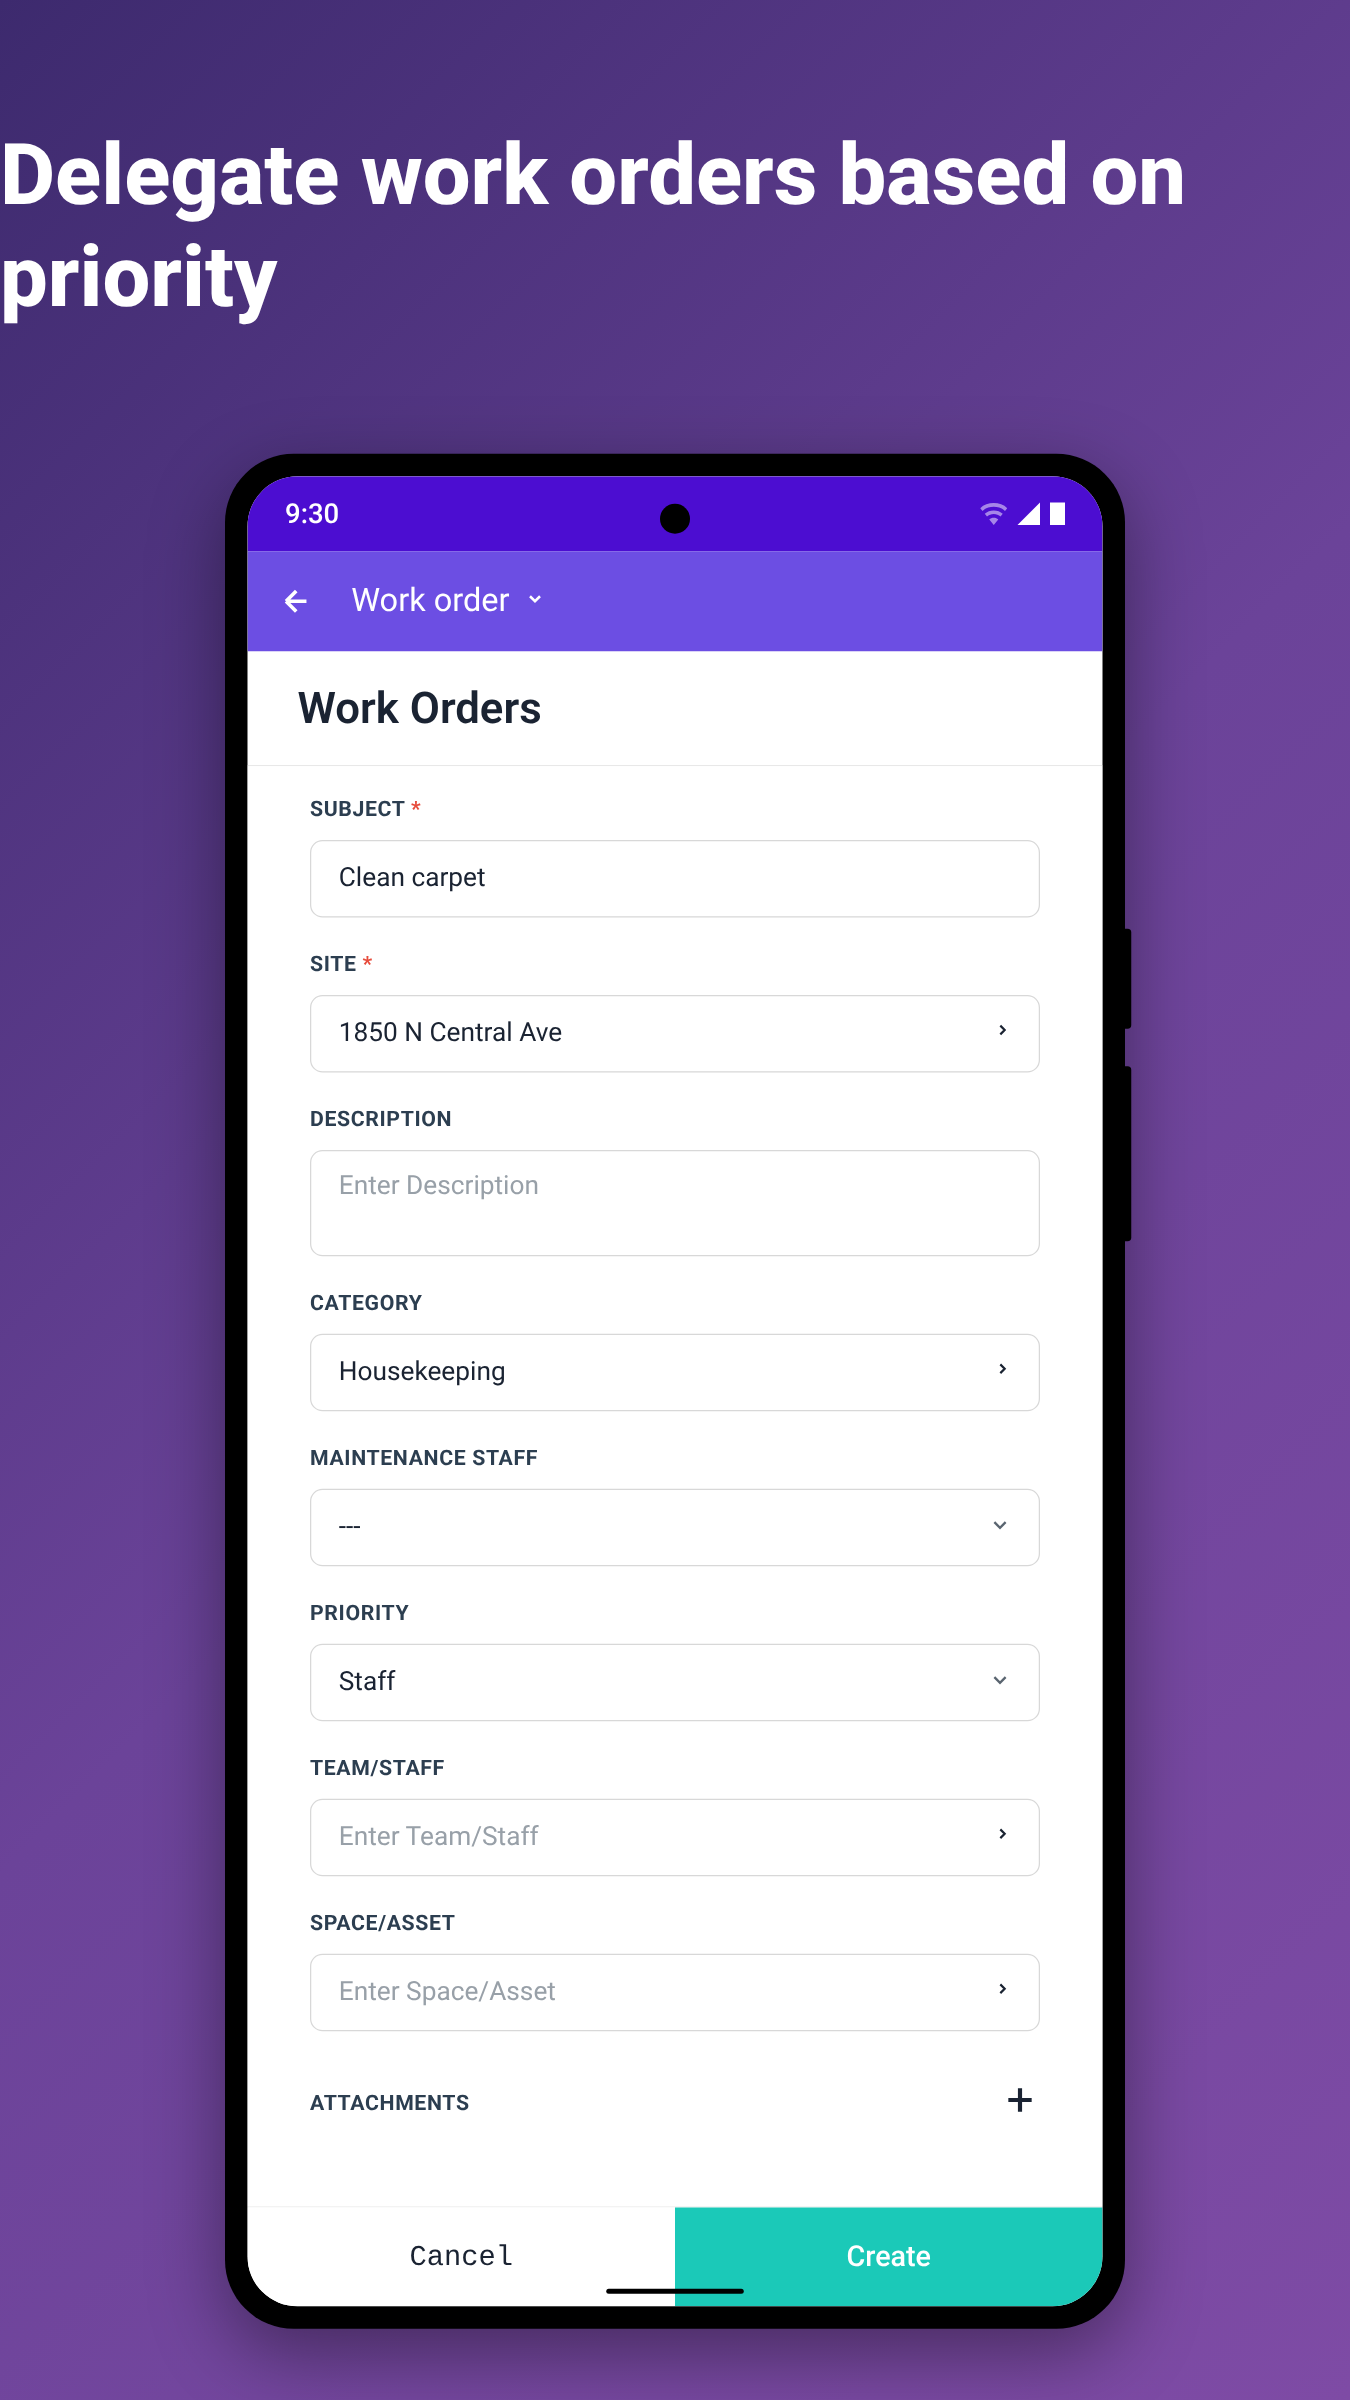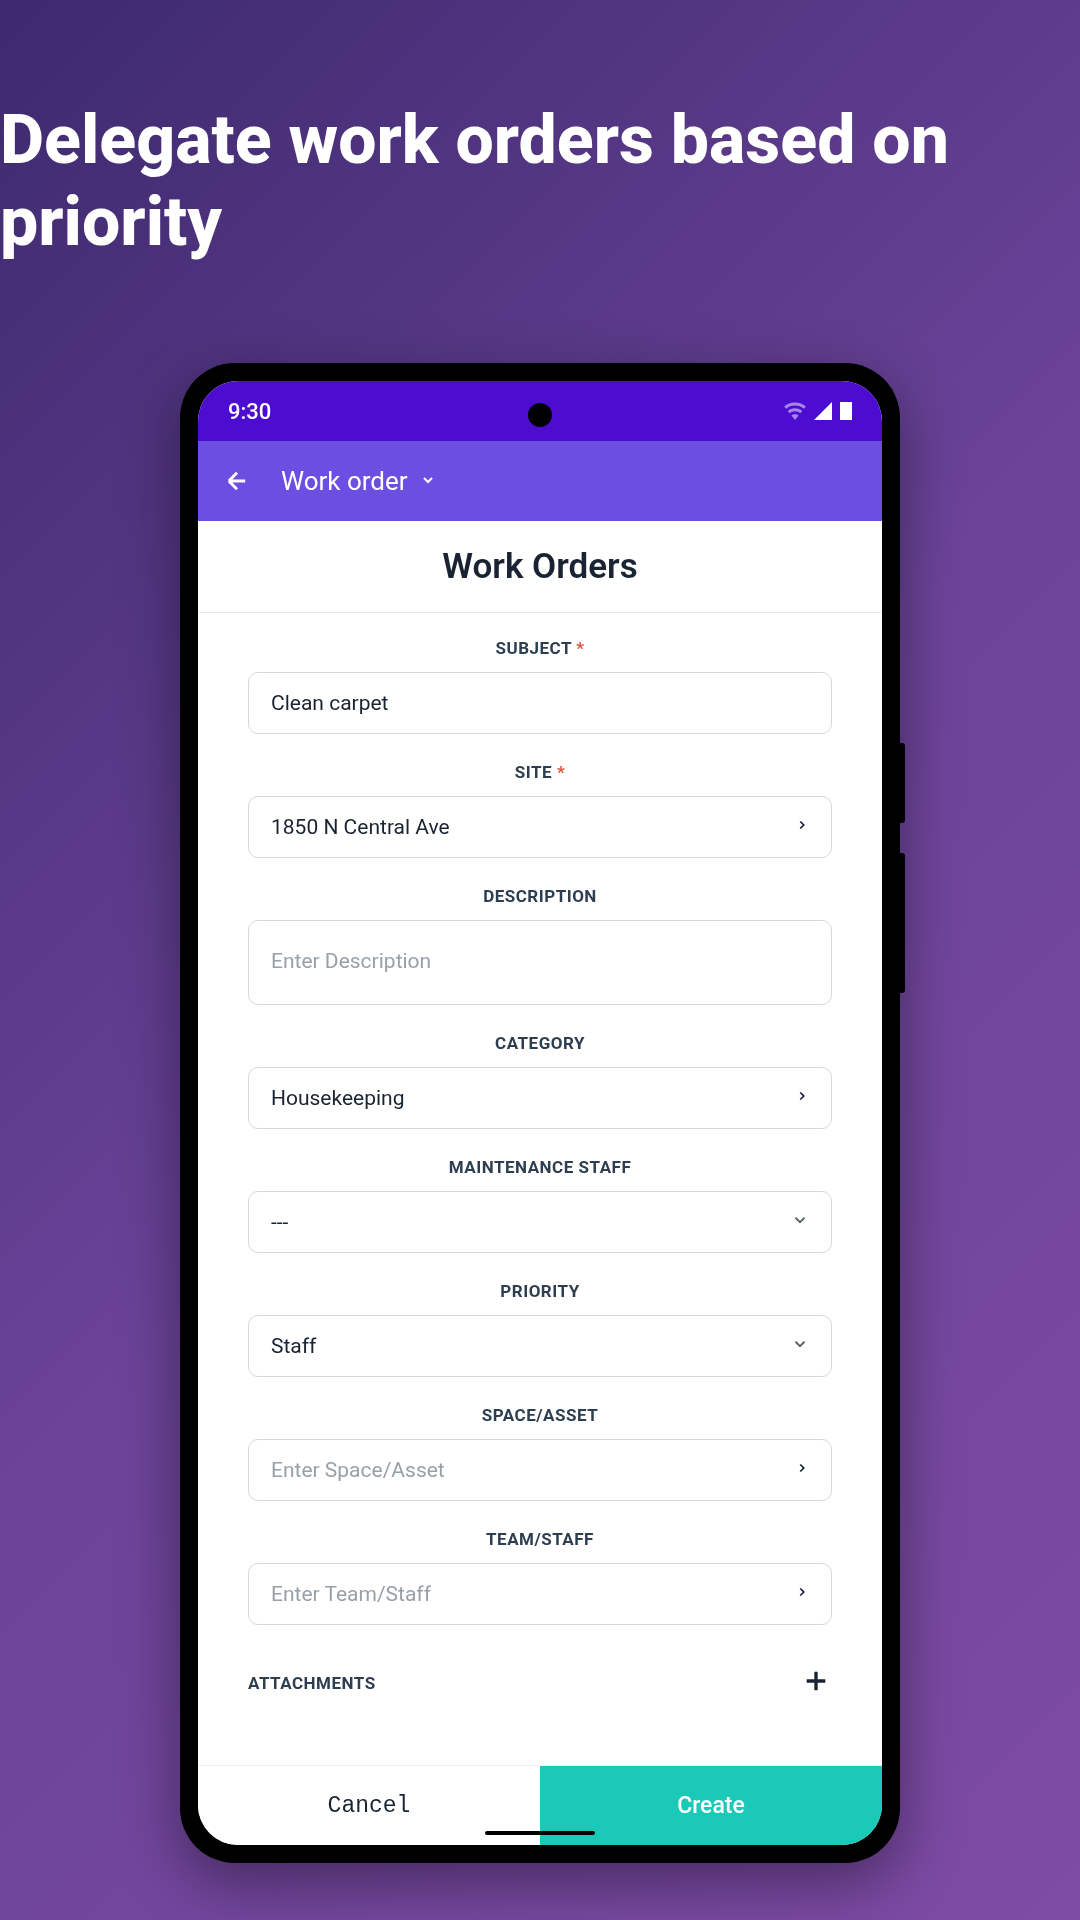--- a/index.html
+++ b/index.html
@@ -59,21 +59,20 @@
     
     .phone-screen {
       width: 100%;
       height: 100%;
       background: white;
       border-radius: 40px;
       overflow: hidden;
       display: flex;
       flex-direction: column;
       position: relative;
-      text-align: center;
     }
     
     .camera {
       position: absolute;
       top: 22px;
       left: 50%;
       transform: translateX(-50%);
       width: 24px;
       height: 24px;
       background: #000;
@@ -191,21 +190,21 @@
       font-size: 21px;
       color: #1a2332;
       display: flex;
       align-items: center;
       justify-content: space-between;
       background: white;
     }
     
     .form-input.textarea {
       height: 85px;
-      padding-top: 28px;
+      padding-top: 16px;
       align-items: flex-start;
     }
     
     .placeholder {
       color: #98a0a8;
     }
     
     .chevron-right {
       color: #1a2332;
       font-size: 22px;
@@ -373,35 +372,35 @@
           <span>Staff</span>
           <span class="chevron-down">
             <svg width="18" height="18" viewBox="0 0 24 24" fill="none" stroke="#5a6570" stroke-width="2.5">
               <path d="M6 9l6 6 6-6"></path>
             </svg>
           </span>
         </div>
       </div>
 
       <div class="form-group">
-        <label class="form-label">SPACE/ASSET</label>
-        <div class="form-input">
-          <span class="placeholder">Enter Space/Asset</span>
+        <label class="form-label">TEAM/STAFF</label>
+        <div class="form-input">
+          <span class="placeholder">Enter Team/Staff</span>
           <span class="chevron-right">
             <svg width="14" height="22" viewBox="0 0 24 24" fill="none" stroke="#1a2332" stroke-width="3">
               <path d="M9 18l6-6-6-6"></path>
             </svg>
           </span>
         </div>
       </div>
 
       <div class="form-group">
-        <label class="form-label">TEAM/STAFF</label>
-        <div class="form-input">
-          <span class="placeholder">Enter Team/Staff</span>
+        <label class="form-label">SPACE/ASSET</label>
+        <div class="form-input">
+          <span class="placeholder">Enter Space/Asset</span>
           <span class="chevron-right">
             <svg width="14" height="22" viewBox="0 0 24 24" fill="none" stroke="#1a2332" stroke-width="3">
               <path d="M9 18l6-6-6-6"></path>
             </svg>
           </span>
         </div>
       </div>
 
       <div class="attachments-row">
         <label class="form-label" style="margin-bottom:0">ATTACHMENTS</label>

